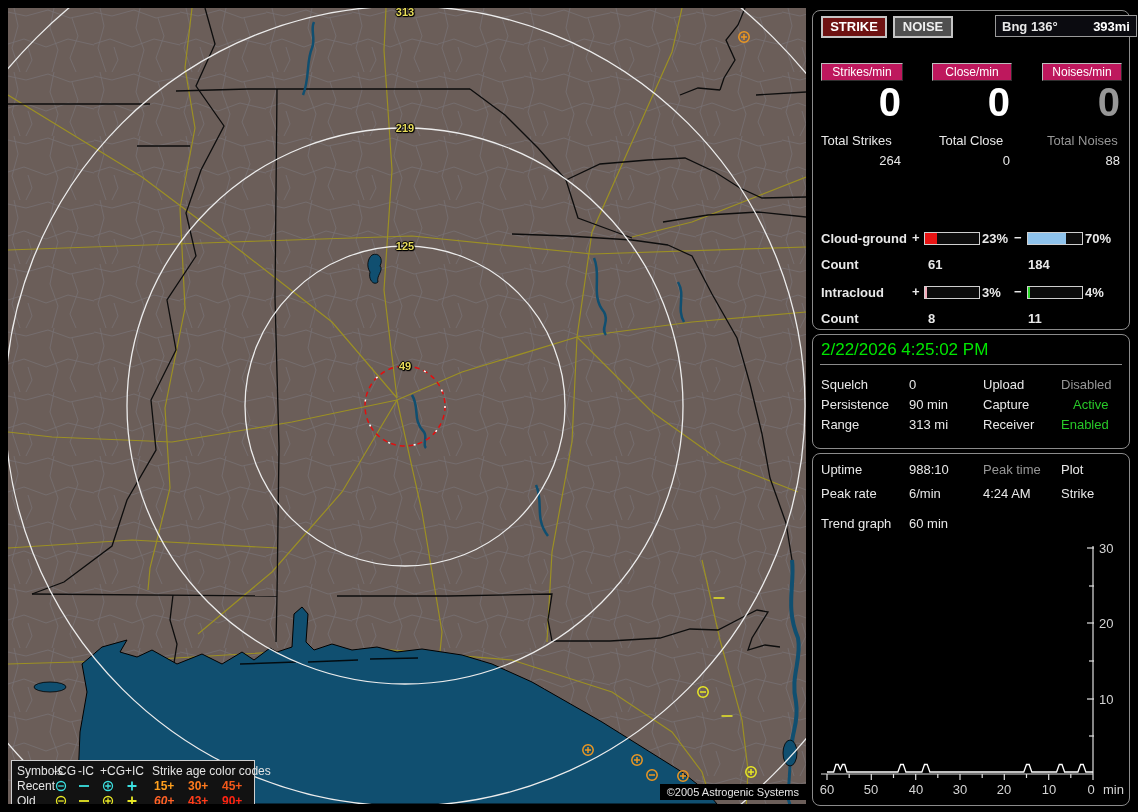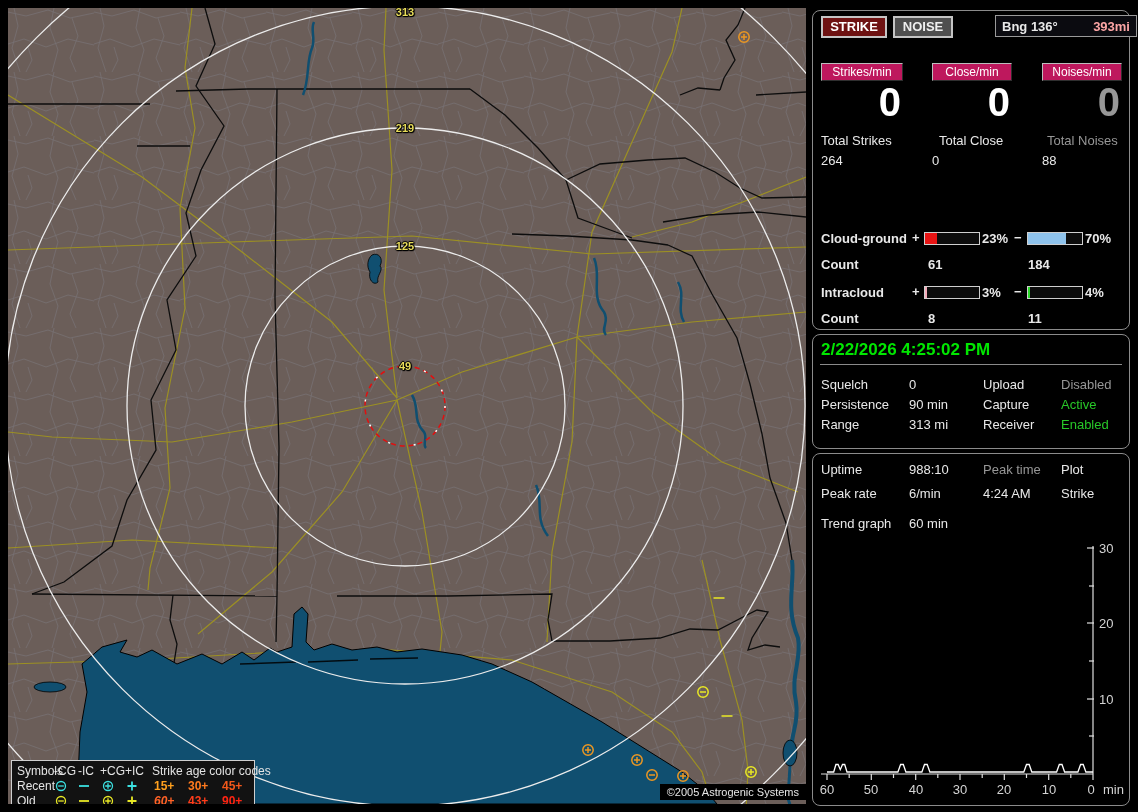--- a/index.html
+++ b/index.html
@@ -24,34 +24,34 @@
   #p2{top:334px;height:115px;}
   #p3{top:453px;height:353px;}
   .abs{position:absolute;white-space:nowrap;}
   .tbtn{position:absolute;text-align:center;font-weight:bold;font-size:13px;line-height:18px;height:18px;
     border:2px solid #c4c4c4;}
   #btn-strike{left:8px;top:5px;width:62px;background:#6e1212;color:#fff;}
   #btn-noise{left:80px;top:5px;width:56px;background:#4f4f4f;color:#efefef;}
   #bng{position:absolute;left:182px;top:4px;width:128px;height:20px;background:#0b0b10;
     border:1px solid #9a9a9a;display:flex;justify-content:space-between;align-items:center;
     padding:0 6px;font-weight:bold;font-size:13px;}
-  #bng .rng{color:#fca5a5;}
+  #bng .rng{color:#ffffff;}
   .gbtn{position:absolute;background:#be185d;color:#fff;font-size:12px;text-align:center;
     line-height:16px;height:16px;border-top:1px solid #bdbdbd;border-left:1px solid #bdbdbd;
     border-bottom:1px solid #2f2f2f;border-right:1px solid #2f2f2f;}
   .bigzero{position:absolute;font-weight:bold;font-size:40px;line-height:38px;color:#fff;text-align:right;}
-  .rightal{text-align:left;}
+  .rightal{text-align:right;}
   .g{color:#979797;}
   .grn{color:#28c828;}
   .bold{font-weight:bold;}
   #dist-hdr{position:absolute;left:7px;top:192px;width:304px;color:#cfcfcf;
     border-bottom:1px solid #909090;padding-bottom:4px;}
   .pbar{position:absolute;width:54px;height:11px;border:1px solid #cfcfcf;background:#0c0c0c;}
   .pbar i{display:block;height:100%;}
-  #datetime{position:absolute;left:8px;top:5px;font-weight:bold;font-size:17px;color:#00e600;}
+  #datetime{position:absolute;left:8px;top:5px;font-weight:normal;font-size:17px;color:#00e600;}
   #dt-line{position:absolute;left:7px;top:29px;width:302px;border-bottom:1px solid #8a8a8a;}
   #trend-svg{position:absolute;left:0;top:80px;}
   #trend-svg text{font-family:"Liberation Sans",sans-serif;font-size:13px;fill:#d4d4d4;}
 </style>
 </head>
 <body>
 
 <div id="map">
   <svg class="base" width="798" height="796" viewBox="0 0 798 796">
     <defs>
@@ -315,21 +315,21 @@
   <div id="dt-line"></div>
 
   <span class="abs" style="left:8px;top:42px">Squelch</span>
   <span class="abs" style="left:96px;top:42px">0</span>
   <span class="abs" style="left:170px;top:42px">Upload</span>
   <span class="abs g" style="left:248px;top:42px">Disabled</span>
 
   <span class="abs" style="left:8px;top:62px">Persistence</span>
   <span class="abs" style="left:96px;top:62px">90 min</span>
   <span class="abs" style="left:170px;top:62px">Capture</span>
-  <span class="abs grn" style="left:248px;top:62px">Active</span>
+  <span class="abs grn" style="left:260px;top:62px">Active</span>
 
   <span class="abs" style="left:8px;top:82px">Range</span>
   <span class="abs" style="left:96px;top:82px">313 mi</span>
   <span class="abs" style="left:170px;top:82px">Receiver</span>
   <span class="abs grn" style="left:248px;top:82px">Enabled</span>
 </div>
 
 <div id="p3" class="panel">
   <span class="abs" style="left:8px;top:8px">Uptime</span>
   <span class="abs" style="left:96px;top:8px">988:10</span>

